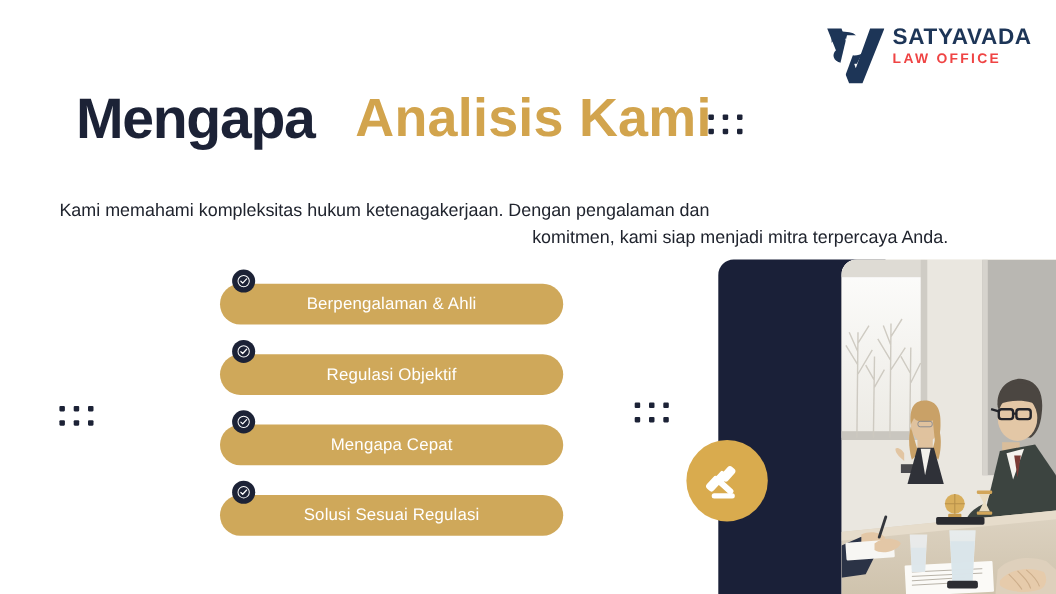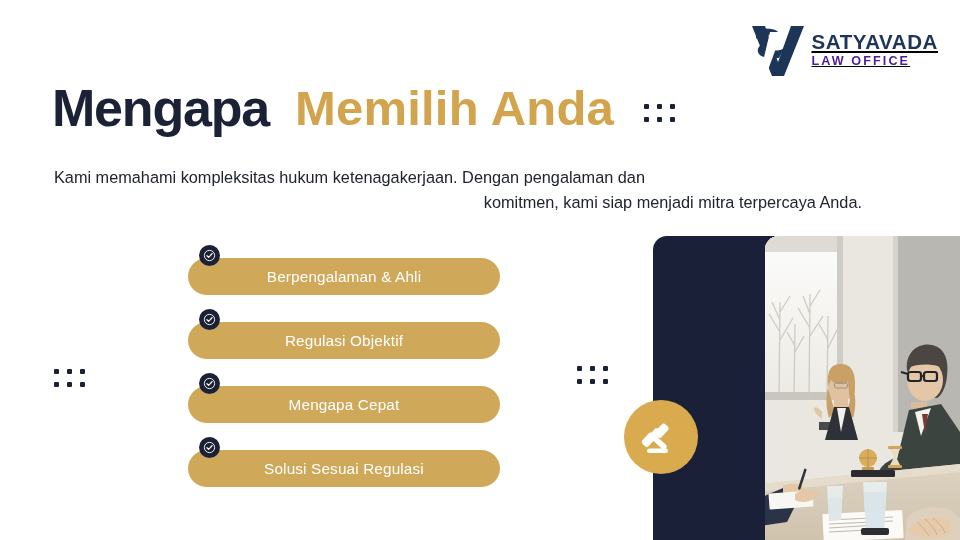--- a/index.html
+++ b/index.html
@@ -15,49 +15,47 @@
     width: 960px; height: 540px;
     background: #ffffff;
     overflow: hidden;
   }
 
   
   .logo {
     position: absolute;
     top: 22px; right: 22px;
     display: flex;
-    align-items: center;
     gap: 7px;
-    text-decoration: underline;
   }
   .logo-mark { width: 56px; height: 54px; display: block; }
   .logo-text { line-height: 1; padding-top: 2px; }
   .logo-name {
     font-size: 20.5px;
     font-weight: 700;
     letter-spacing: 0.6px;
     color: #1d3557;
     display: block;
   }
   .logo-sub {
     font-size: 12.6px;
     font-weight: 700;
     letter-spacing: 2.1px;
-    color: #4c1d95;
+    color: #ef4444;
     display: block;
     margin-top: 2px;
   }
 
   
   .heading {
     position: absolute;
-    left: 52px; top: 78px;
+    left: 69px; top: 78px;
     display: flex;
     align-items: center;
-    gap: 4px;
+    gap: 15px;
     white-space: nowrap;
   }
   .heading-main {
     font-size: 52px;
     font-weight: 800;
     letter-spacing: -1.2px;
     color: #1c2236;
   }
   .heading-accent {
     font-size: 49px;
@@ -81,33 +79,33 @@
     border-radius: 1px;
     display: block;
   }
   .dots-title { left: 644px; top: 104px; }
   .dots-left  { left: 54px;  top: 369px; }
   .dots-mid   { left: 577px; top: 366px; }
 
   
   .intro {
     position: absolute;
-    left: 54px; top: 165px;
+    left: 54px; top: 179px;
     width: 808px;
     font-size: 16.3px;
     line-height: 1.55;
     color: #20242e;
     text-align: justify;
   }
   .intro .l2 { display: block; text-align: right; }
 
   
   .features {
     position: absolute;
-    left: 188px; top: 258px;
+    left: 200px; top: 258px;
     width: 312px;
   }
   .feature {
     position: relative;
     height: 37px;
     margin-bottom: 27px;
     background: #cfa85a;
     border-radius: 19px;
     display: flex;
     align-items: center;
@@ -184,21 +182,21 @@
       </svg>
     </span>
     <span class="logo-text">
       <span class="logo-name">SATYAVADA</span>
       <span class="logo-sub">LAW OFFICE</span>
     </span>
   </div>
 
   <div class="heading">
     <span class="heading-main">Mengapa</span>
-    <span class="heading-accent">Memilih Anda</span>
+    <span class="heading-accent">Analisis Kami</span>
   </div>
 
   <div class="dots dots-title">
     <span></span>
       <span></span>
       <span></span>
       <span></span>
       <span></span>
       <span></span>
   </div>

